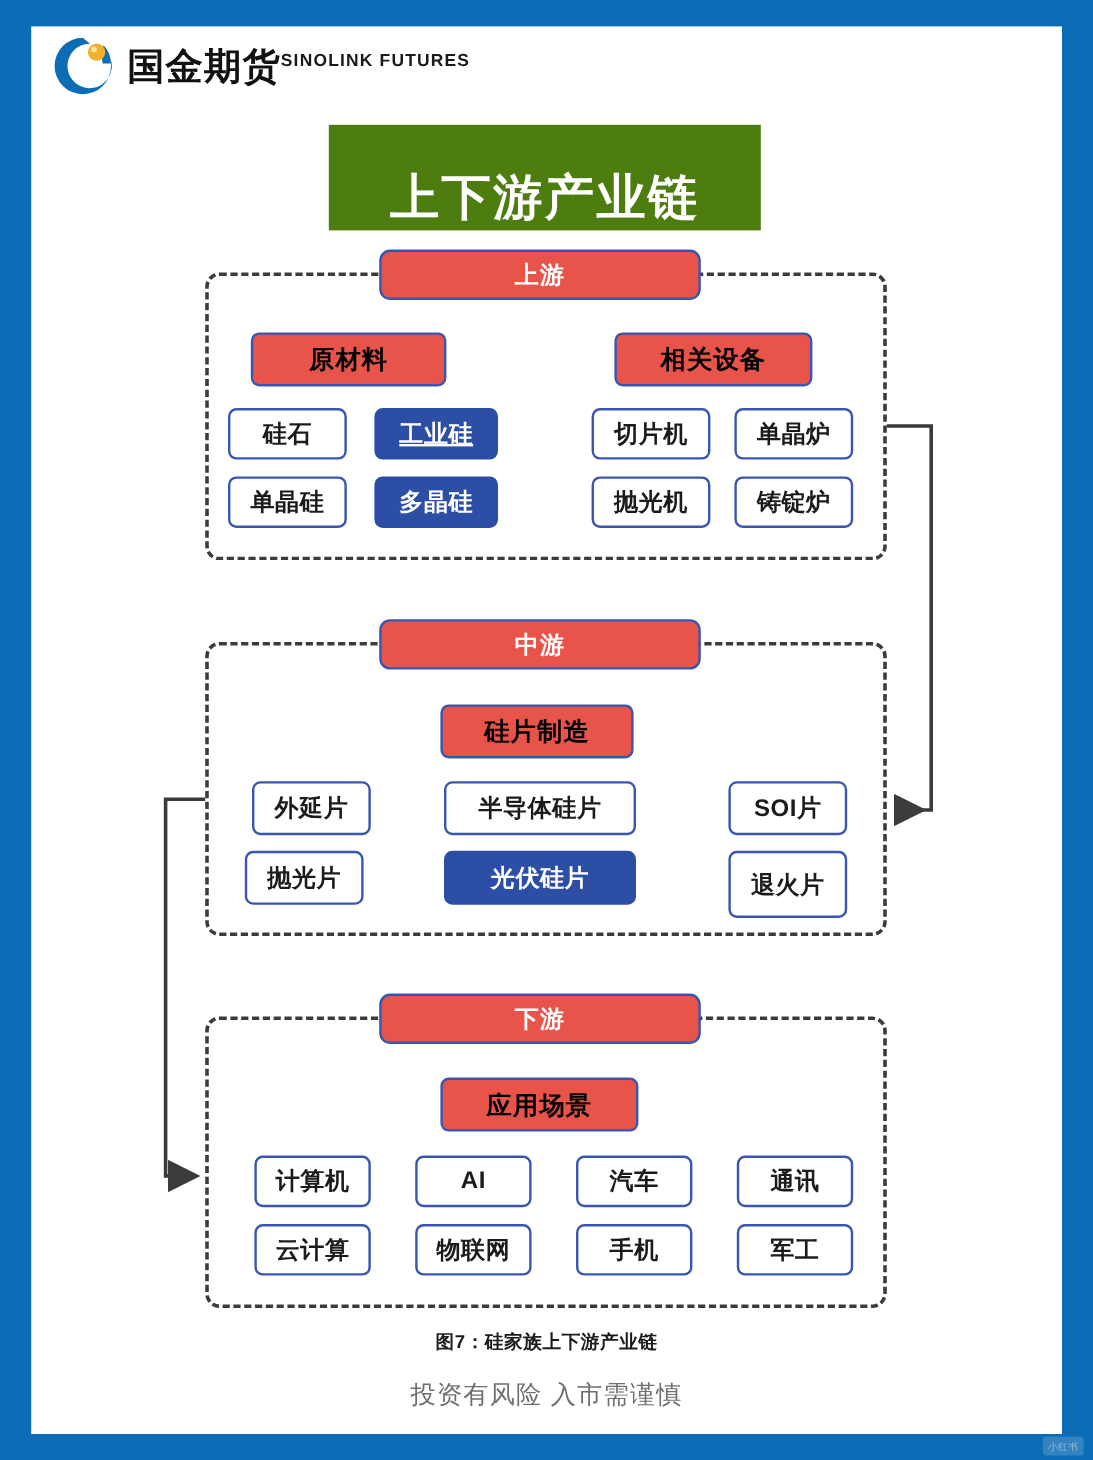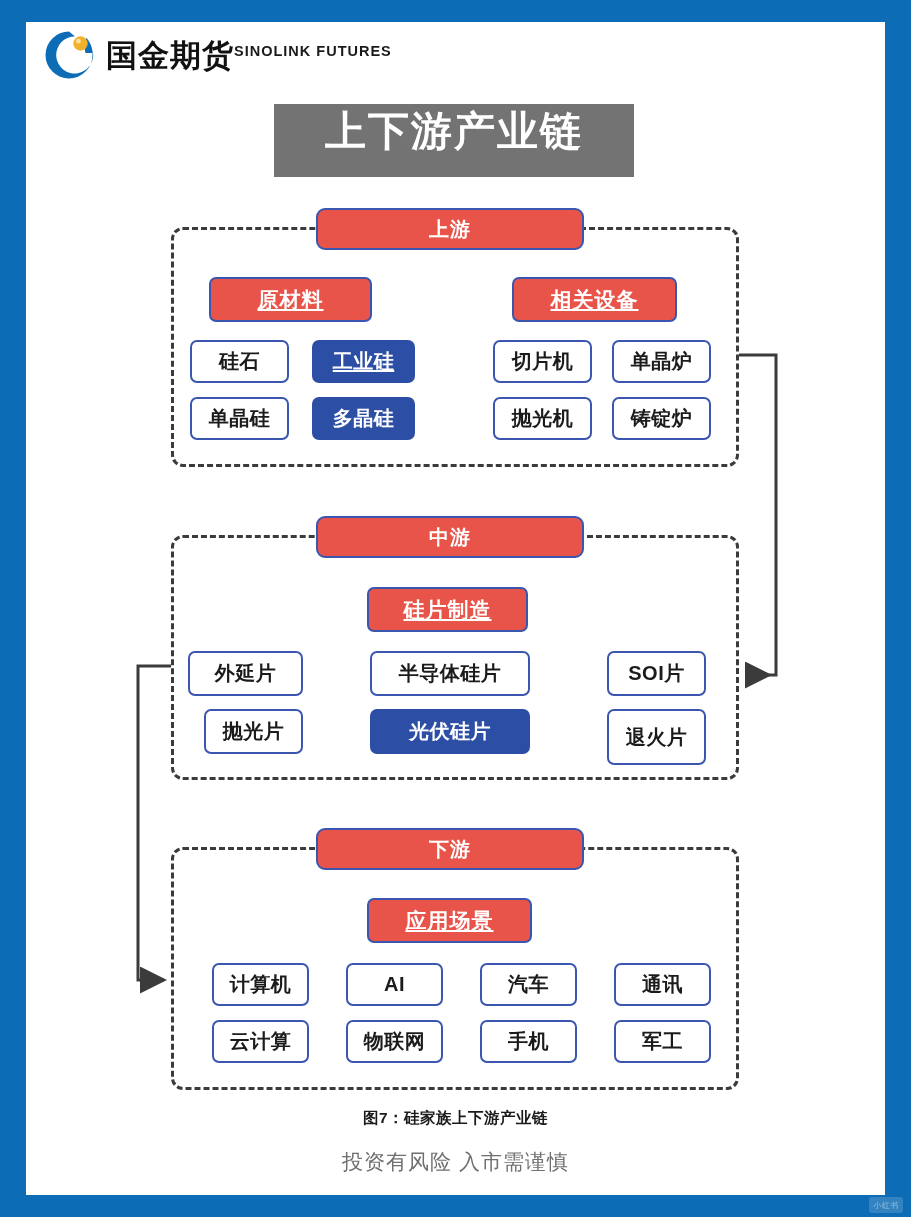--- a/index.html
+++ b/index.html
@@ -67,24 +67,24 @@
     color: #1a1a1a;
     margin-top: 4px;
   }
 
   
   #title-banner {
     position: absolute;
     left: 248px;
     top: 82px;
     width: 360px;
-    height: 73px;
-    background: #737373;
-    display: flex;
-    align-items: flex-start;
+    height: 88px;
+    background: #4d7c0f;
+    display: flex;
+    align-items: flex-end;
     justify-content: center;
   }
   #title-banner .txt {
     color: #ffffff;
     font-size: 41px;
     font-weight: bold;
     letter-spacing: 2px;
   }
 
   
@@ -120,29 +120,28 @@
     box-sizing: border-box;
     letter-spacing: 1px;
   }
 
   
   .cat-head {
     position: absolute;
     background: #e8544a;
     border: 2.5px solid #3a56b0;
     border-radius: 7px;
-    color: #ffffff;
+    color: #000000;
     font-size: 21px;
     font-weight: bold;
     display: flex;
     align-items: center;
     justify-content: center;
     box-sizing: border-box;
     letter-spacing: 1px;
-    text-decoration: underline;
   }
 
   
   .item {
     position: absolute;
     background: #ffffff;
     border: 2.5px solid #3a56b0;
     border-radius: 7px;
     color: #1b1b1b;
     font-size: 20px;
@@ -281,21 +280,21 @@
       <div class="sect-frame" style="left:145px; top:513px; width:568px; height:245px;"></div>
 
       <div class="sect-head" style="left:290px; top:494px; width:268px; height:42px;">
         <span>中游</span>
       </div>
 
       <div class="cat-head" style="left:341px; top:565px; width:161px; height:45px;">
         <span>硅片制造</span>
       </div>
 
-      <div class="item" style="left:162px; top:629px; width:115px; height:45px;">
+      <div class="item" style="left:184px; top:629px; width:99px; height:45px;">
         <span class="lbl">外延片</span>
       </div>
       <div class="item" style="left:344px; top:629px; width:160px; height:45px;">
         <span class="lbl">半导体硅片</span>
       </div>
       <div class="item" style="left:581px; top:629px; width:99px; height:45px;">
         <span class="lbl">SOI片</span>
       </div>
       <div class="item" style="left:178px; top:687px; width:99px; height:45px;">
         <span class="lbl">抛光片</span>

